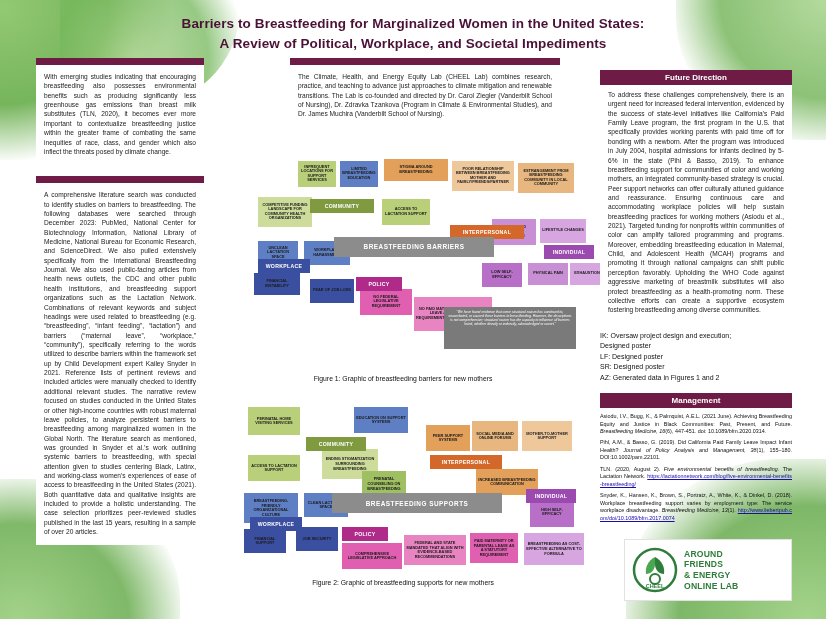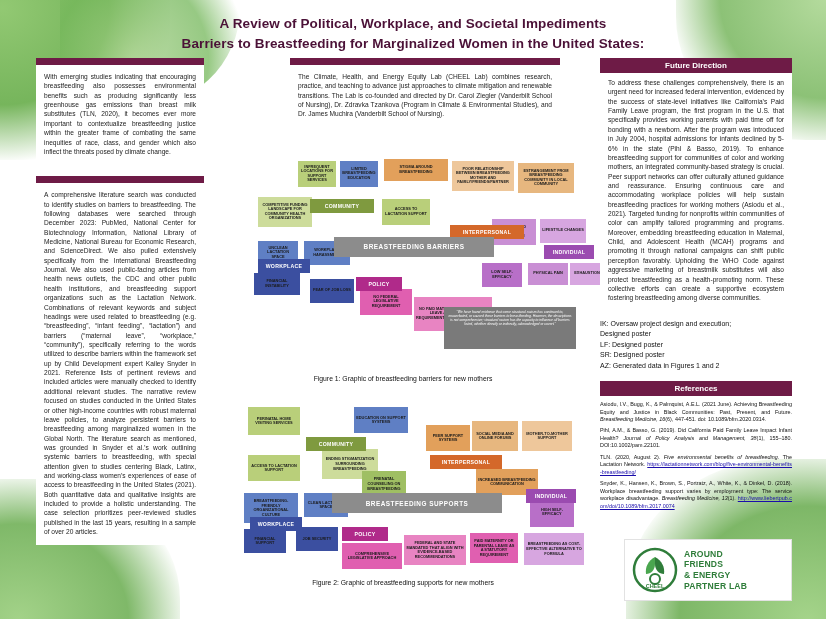--- a/index.html
+++ b/index.html
@@ -212,22 +212,22 @@
 </head>
 <body>
 
 <div class="leaf leaf-tl"></div>
 <div class="leaf leaf-tl2"></div>
 <div class="leaf leaf-tr"></div>
 <div class="leaf leaf-bl"></div>
 <div class="leaf leaf-br"></div>
 
 <div class="title-wrap">
+  <div class="title-line">Barriers to Breastfeeding for Marginalized Women in the United States:</div>
   <div class="title-line">A Review of Political, Workplace, and Societal Impediments</div>
-  <div class="title-line">Barriers to Breastfeeding for Marginalized Women in the United States:</div>
 </div>
 
 <div class="col" id="col-left">
   <div class="card" id="left-card-1">
     <p>With emerging studies indicating that encouraging breastfeeding also possesses environmental benefits such as producing significantly less greenhouse gas emissions than breast milk substitutes (TLN, 2020), it becomes ever more important to contextualize breastfeeding justice within the greater frame of combating the same inequities of race, class, and gender which also inflect the threats posed by climate change.</p>
   </div>
   <div class="card" id="left-card-2">
     <p>A comprehensive literature search was conducted to identify studies on barriers to breastfeeding. The following databases were searched through December 2023: PubMed, National Center for Biotechnology Information, National Library of Medicine, National Bureau for Economic Research, and ScienceDirect. We also pulled extensively specifically from the International Breastfeeding Journal. We also used public-facing articles from health news outlets, the CDC and other public health institutions, and breastfeeding support organizations such as the Lactation Network. Combinations of relevant keywords and subject headings were used related to breastfeeding (e.g. “breastfeeding”, “infant feeding”, “lactation”) and barriers (“maternal leave”, “workplace,” “community”), specifically referring to the words utilized to describe barriers within the framework set up by Child Development expert Kailey Snyder in 2021. Reference lists of pertinent reviews and included articles were manually checked to identify additional relevant studies. The narrative review focused on studies conducted in the United States or other high-income countries with robust maternal leave policies, to analyze persistent barriers to breastfeeding among marginalized women in the Global North. The literature search as mentioned, was grounded in Snyder et al.’s work outlining systemic barriers to breastfeeding, with special attention given to studies centering Black, Latinx, and working-class women’s experiences of ease of access to breastfeeding in the United States (2021). Both quantitative data and qualitative insights are included to provide a holistic understanding. The case selection prioritizes peer-reviewed studies published in the last 15 years, resulting in a sample of over 20 articles.</p>
   </div>
 </div>
@@ -293,32 +293,32 @@
         <div class="node cat" style="left:36px;top:124px;width:52px;height:14px;background:#3b4fa0;">WORKPLACE</div>
         <div class="node cat" style="left:312px;top:96px;width:50px;height:14px;background:#9b4bb0;">INDIVIDUAL</div>
         <div class="node cat" style="left:128px;top:134px;width:46px;height:14px;background:#b02a8a;">POLICY</div>
         <div class="center-bar" style="left:118px;top:100px;width:170px;height:20px;">BREASTFEEDING SUPPORTS</div>
       </div>
     <div class="fig-caption">Figure 2: Graphic of breastfeeding supports for new mothers</div>
   </div>
 </div>
 
 <div class="col" id="col-right">
-  <div class="sec-head" style="margin-top:0">Future Direction</div>
+  <div class="sec-head" style="margin-top:12px">Future Direction</div>
   <div class="card" id="right-card" style="border-top:none;padding-top:5px">
     <p>To address these challenges comprehensively, there is an urgent need for increased federal intervention, evidenced by the success of state-level initiatives like California’s Paid Family Leave program, the first program in the U.S. that specifically provides working parents with paid time off for bonding with a newborn. After the program was introduced in July 2004, hospital admissions for infants declined by 5-6% in the state (Pihl &amp; Basso, 2019). To enhance breastfeeding support for communities of color and working mothers, an integrated community-based strategy is crucial. Peer support networks can offer culturally attuned guidance and reassurance. Ensuring continuous care and accommodating workplace policies will help sustain breastfeeding practices for working mothers (Asiodu et al., 2021). Targeted funding for nonprofits within communities of color can amplify tailored programming and programs. Moreover, embedding breastfeeding education in Maternal, Child, and Adolescent Health (MCAH) programs and promoting it through national campaigns can shift public perception favorably. Upholding the WHO Code against aggressive marketing of breastmilk substitutes will also protect breastfeeding as a health-promoting norm. These collective efforts can create a supportive ecosystem fostering breastfeeding among diverse communities.</p>
   </div>
   <div class="right-notes" id="credits">
       <div>IK: Oversaw project design and execution;</div>
       <div>   Designed poster</div>
       <div>LF: Designed poster</div>
       <div>SR: Designed poster</div>
       <div>AZ: Generated data in Figures 1 and 2</div>
     </div>
-  <div class="sec-head">References</div>
+  <div class="sec-head">Management</div>
   <div class="refs" id="refs">
       <p>Asiodu, I.V., Bugg, K., &amp; Palmquist, A.E.L. (2021 June). Achieving Breastfeeding Equity and Justice in Black Communities: Past, Present, and Future. <i>Breastfeeding Medicine, 16</i>(6), 447-451. doi: 10.1089/bfm.2020.0314.</p>
       <p>Pihl, A.M., &amp; Basso, G. (2019). Did California Paid Family Leave Impact Infant Health? <i>Journal of Policy Analysis and Management, 38</i>(1), 155–180. DOI:10.1002/pam.22101.</p>
       <p>TLN. (2020, August 2). <i>Five environmental benefits of breastfeeding.</i> The Lactation Network. <a href="#">https://lactationnetwork.com/blog/five-environmental-benefits-breastfeeding/</a></p>
       <p>Snyder, K., Hansen, K., Brown, S., Portratz, A., White, K., &amp; Dinkel, D. (2018). Workplace breastfeeding support varies by employment type: The service workplace disadvantage. <i>Breastfeeding Medicine, 13</i>(1). <a href="#">http://www.liebertpub.com/doi/10.1089/bfm.2017.0074</a></p>
     </div>
 </div>
 
 <div class="logo-box">
   <div class="logo-mark">
@@ -327,15 +327,15 @@
       <path d="M23 10 C16 14 13 20 14 27 C19 27 23 23 23 17 Z" fill="#4aa64f"></path>
       <path d="M23 10 C30 14 33 20 32 27 C27 27 23 23 23 17 Z" fill="#2f7d3a"></path>
       <circle cx="23" cy="32" r="5" fill="none" stroke="#2f7d3a" stroke-width="2"></circle>
       <text x="23" y="40.5" font-size="5.5" text-anchor="middle" fill="#2f7d3a" font-family="Liberation Sans, sans-serif" font-weight="bold">CHEEL</text>
     </svg>
   </div>
   <div class="logo-text">
     <div>AROUND</div>
     <div>FRIENDS</div>
     <div>&amp; ENERGY</div>
-    <div>PARTNER LAB</div>
+    <div>ONLINE LAB</div>
   </div>
 </div>
 
 </body></html>

